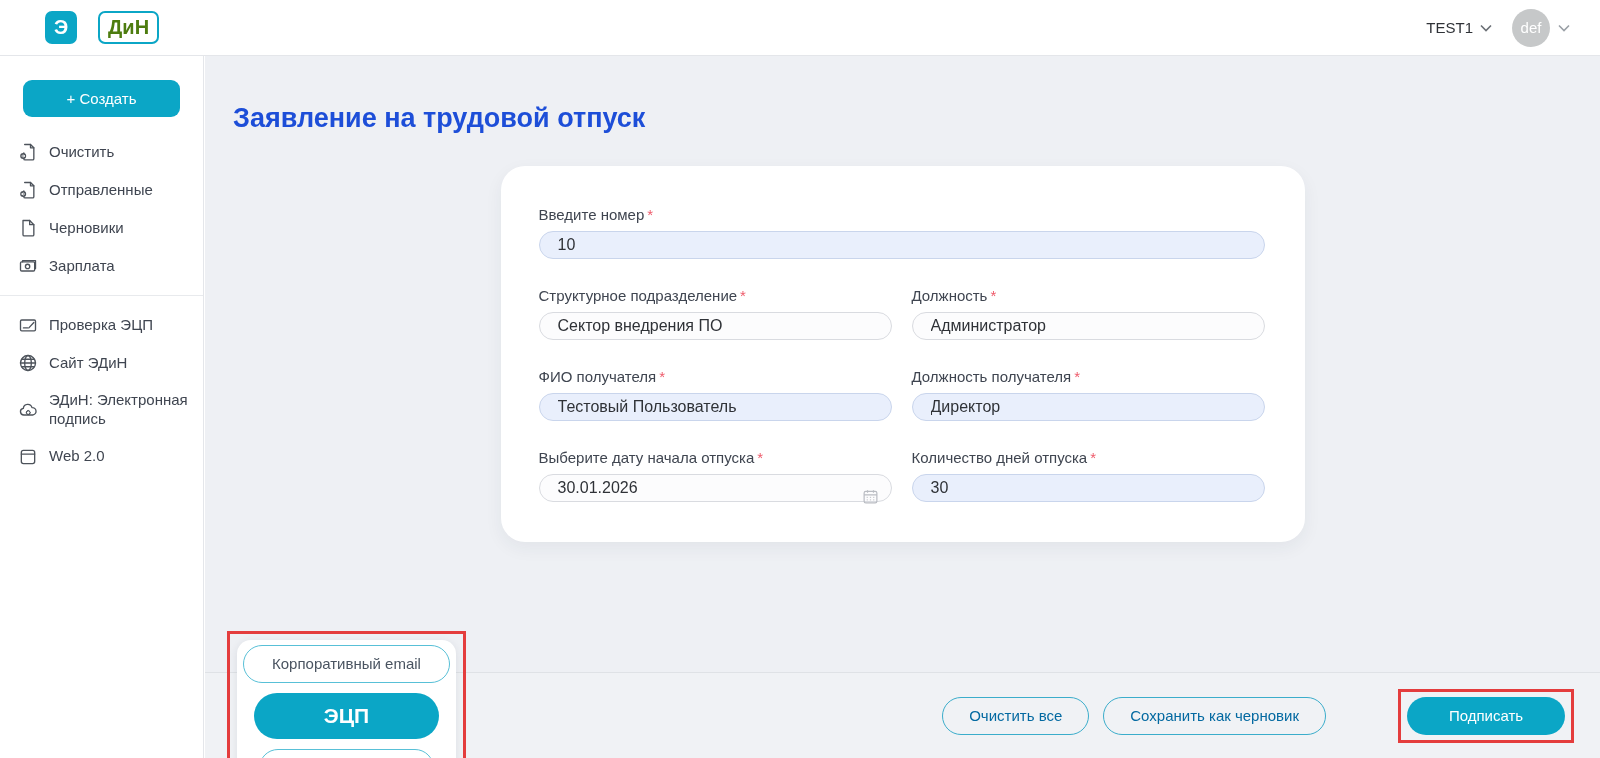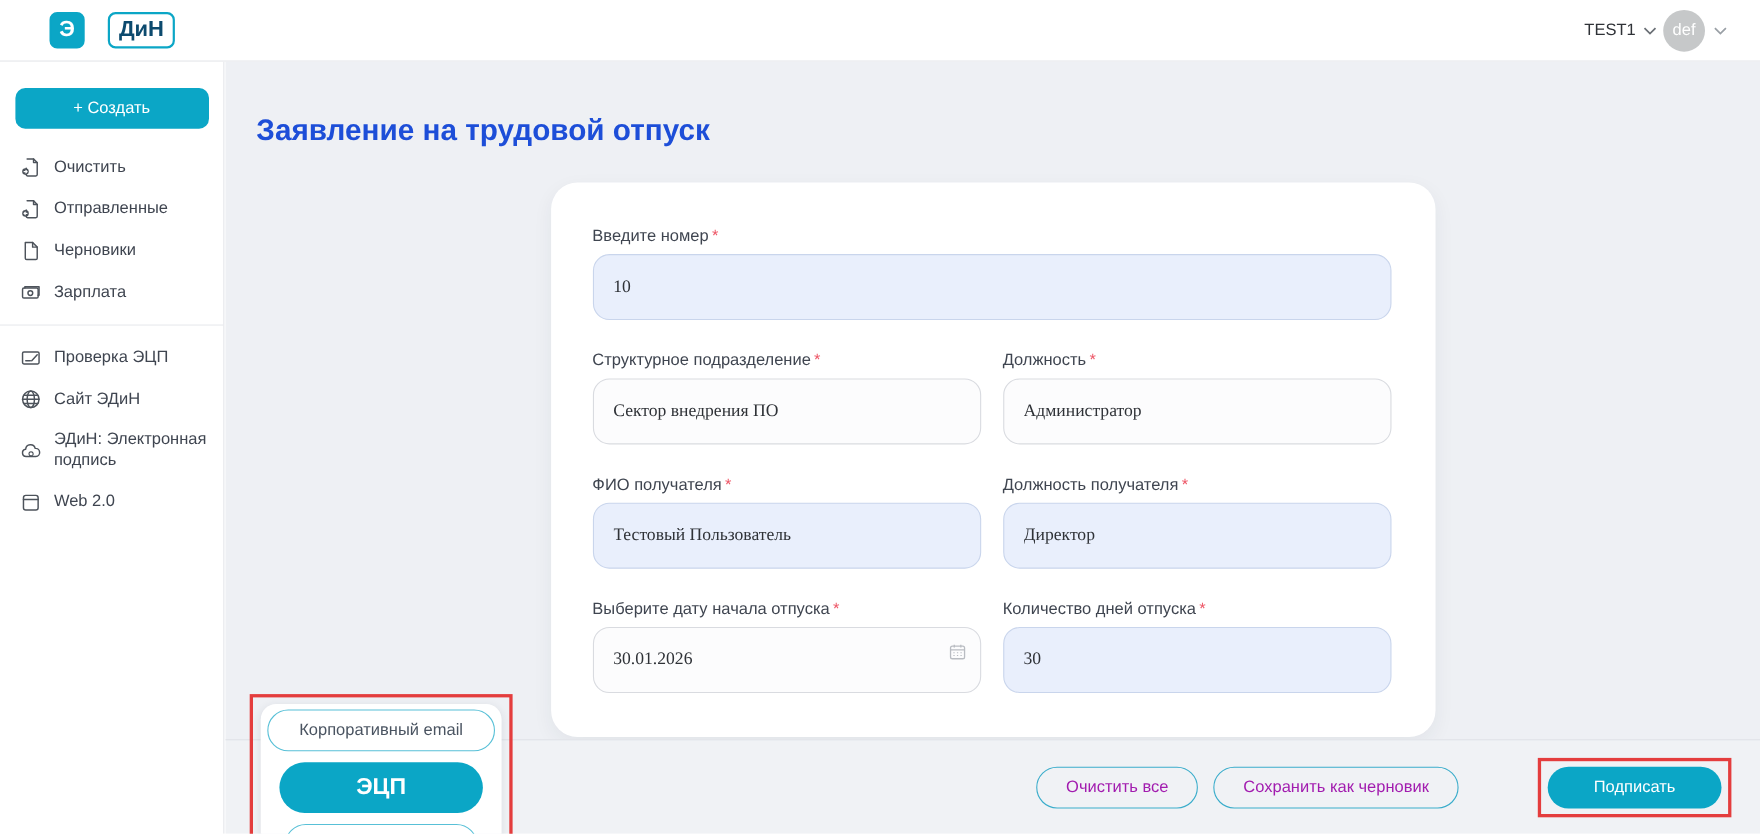--- a/index.html
+++ b/index.html
@@ -5,60 +5,60 @@
   * { margin:0; padding:0; box-sizing:border-box; }
   html,body { width:1600px; height:758px; font-family:"Liberation Sans", sans-serif; background:#fff; overflow:hidden; }
 
   .app { position:relative; width:1600px; height:758px; }
 
   
   .header { position:absolute; top:0; left:0; right:0; height:56px; background:#fff; border-bottom:1px solid #e4e6ea; display:flex; align-items:center; z-index:5; }
   .logo-wrap { width:204px; display:flex; justify-content:center; align-items:center; }
   .logo { display:flex; align-items:center; cursor:pointer; }
   .logo-e { background:#0ba6c6; border:2px solid #0ba6c6; color:#fff; font-weight:bold; font-size:20px; line-height:1; padding:4px 7px 5px; border-radius:7px; }
-  .logo-din { border:2px solid #0ba6c6; color:#0c4a6e; font-weight:bold; font-size:20px; line-height:1; padding:4px 8px 5px; border-radius:7px; margin-left:21px; }
-  .header-right { margin-left:auto; display:flex; align-items:center; gap:6px; padding-right:30px; }
+  .logo-din { border:2px solid #0ba6c6; color:#4d7c0f; font-weight:bold; font-size:20px; line-height:1; padding:4px 8px 5px; border-radius:7px; margin-left:21px; }
+  .header-right { margin-left:auto; display:flex; align-items:center; gap:20px; padding-right:30px; }
   .org-switcher { display:flex; align-items:center; gap:7px; cursor:pointer; font-size:15px; color:#2f3237; }
   .avatar-group { display:flex; align-items:center; gap:8px; cursor:pointer; }
   .avatar { width:38px; height:38px; border-radius:50%; background:#c6c8c9; color:#fff; font-size:15px; display:flex; align-items:center; justify-content:center; }
   .chev { width:12px; height:8px; }
 
   
   .sidebar { position:absolute; top:56px; left:0; bottom:0; width:204px; background:#fff; border-right:1px solid #e4e6ea; }
-  .create-btn { display:block; width:176px; margin:24px auto 16px; height:37px; background:#0ba6c6; color:#fff; border:none; border-radius:9px; font-size:15px; font-family:inherit; cursor:pointer; }
+  .create-btn { display:block; width:157px; margin:24px auto 16px; height:37px; background:#0ba6c6; color:#fff; border:none; border-radius:9px; font-size:15px; font-family:inherit; cursor:pointer; }
   .nav { list-style:none; }
   .nav-item { display:flex; align-items:center; gap:11px; padding:9px 10px 9px 18px; font-size:15px; color:#3f4550; cursor:pointer; line-height:1.25; }
   .nav-item svg { flex:0 0 20px; width:20px; height:20px; stroke:#4d535b; fill:none; stroke-width:1.6; stroke-linecap:round; stroke-linejoin:round; }
   .nav-divider { height:1px; background:#e8eaed; margin:10px 0; }
 
   
   .main { position:absolute; top:56px; left:205px; right:0; bottom:86px; background:#eef0f4; overflow:hidden; }
   .page-title { font-size:27px; font-weight:700; color:#1d4ed8; margin:47px 0 12px 28px; }
   .card { width:804px; margin:32px auto 12px; background:#fff; border-radius:24px; box-shadow:0 6px 18px rgba(40,50,70,.06); padding:40px 40px 40px 38px; }
   .form-row { display:flex; gap:20px; margin-bottom:28px; }
   .form-row:last-child { margin-bottom:0; }
   .field { flex:1; min-width:0; }
   .field-label { font-size:15px; color:#3f4550; margin-bottom:8px; }
   .req { color:#ee5a6a; margin-left:3px; }
   .field-input-wrap { position:relative; }
-  .field input { width:100%; height:60px; border-radius:15px; font-size:16px; font-family:Liberation Serif, serif; color:#2f3237; padding:0 18px; outline:none; }
+  .field input { width:100%; height:28px; border-radius:15px; font-size:16px; font-family:Liberation Sans, sans-serif; color:#2f3237; padding:0 18px; outline:none; }
   .inp-edit { background:#e9effc; border:1px solid #c9d5ec; }
   .inp-ro { background:#fcfcfd; border:1px solid #d9dbe0; }
   .cal-icon { position:absolute; right:13px; top:14px; width:17px; height:17px; stroke:#b9bcc2; fill:none; stroke-width:1.4; cursor:pointer; }
 
   
   .footer { position:absolute; left:205px; right:0; bottom:0; height:86px; background:#f0f2f5; border-top:1px solid #dfe2e6; display:flex; align-items:center; justify-content:space-between; padding:0 26px 0 22px; }
   .annot { border:3px solid #e43d3d; }
   .annot-left { padding:6px 7px; }
   .toggle-container { background:#fff; border-radius:14px; box-shadow:0 2px 8px rgba(40,50,70,.10); display:flex; align-items:center; gap:10px; padding:5px 6px;flex-direction:column; }
   .toggle { font-family:inherit; cursor:pointer; white-space:nowrap; }
   .toggle-outline { height:38px; border:1px solid #58c0d7; border-radius:19px; background:#fff; color:#4a5461; font-size:15px; padding:0 28px; }
   .toggle-filled { height:46px; border:none; border-radius:23px; background:#0ba6c6; color:#fff; font-size:21px; font-weight:600; padding:0 70px; }
   .footer-actions { display:flex; align-items:center; gap:14px; }
-  .btn-ghost { height:38px; border:1px solid #3badcb; border-radius:19px; background:transparent; color:#a21caf; font-size:15px; font-family:inherit; padding:0 26px; cursor:pointer; white-space:nowrap; }
+  .btn-ghost { height:38px; border:1px solid #3badcb; border-radius:19px; background:transparent; color:#0369a1; font-size:15px; font-family:inherit; padding:0 26px; cursor:pointer; white-space:nowrap; }
   .annot-right { padding:5px 6px; margin-left:58px; }
   .btn-primary { height:38px; min-width:158px; border:none; border-radius:19px; background:#0ba6c6; color:#fff; font-size:15px; font-family:inherit; padding:0 34px; cursor:pointer; white-space:nowrap; }
 </style>
 </head>
 <body>
 
 <div class="app">
 
   <div class="header">
     <div class="logo-wrap">

